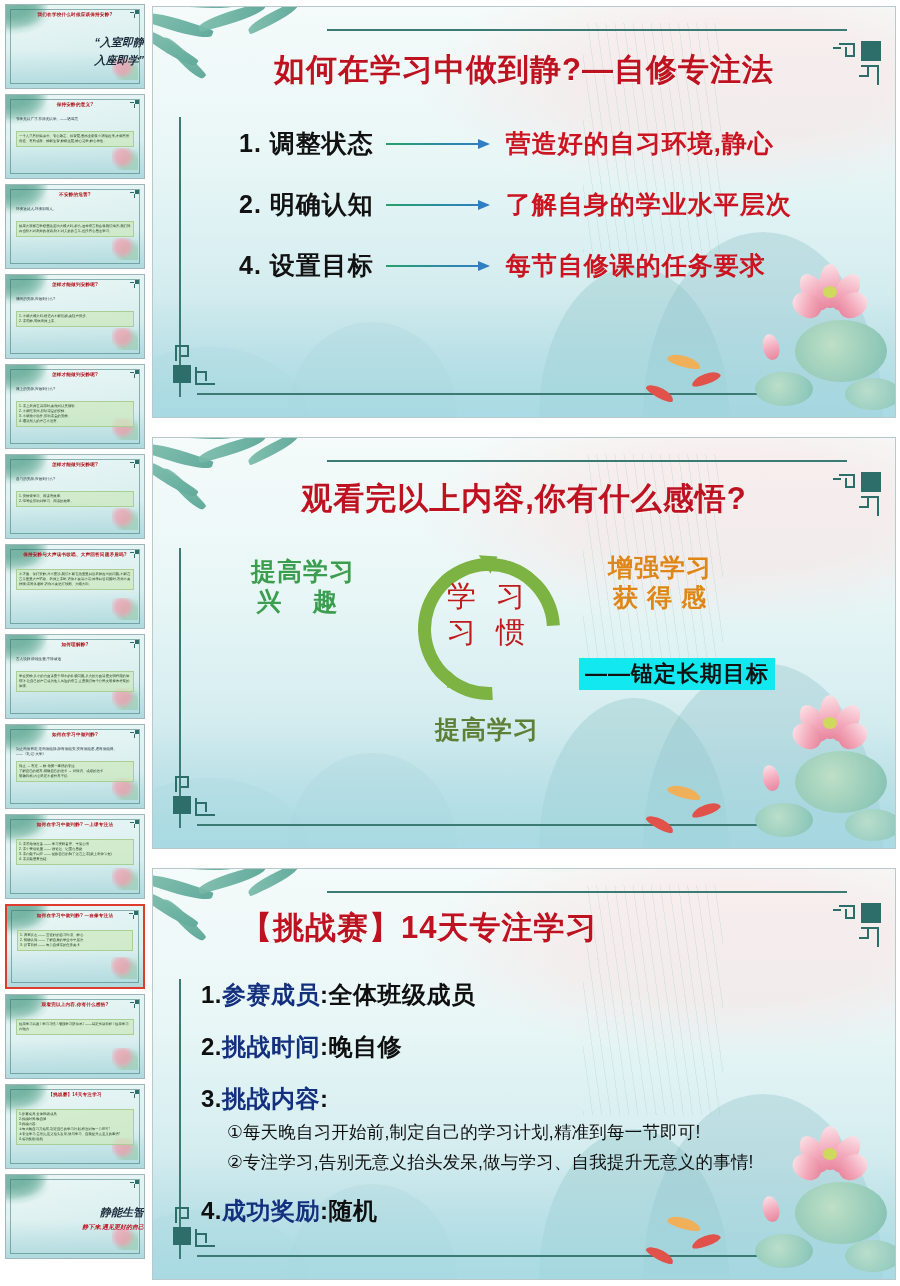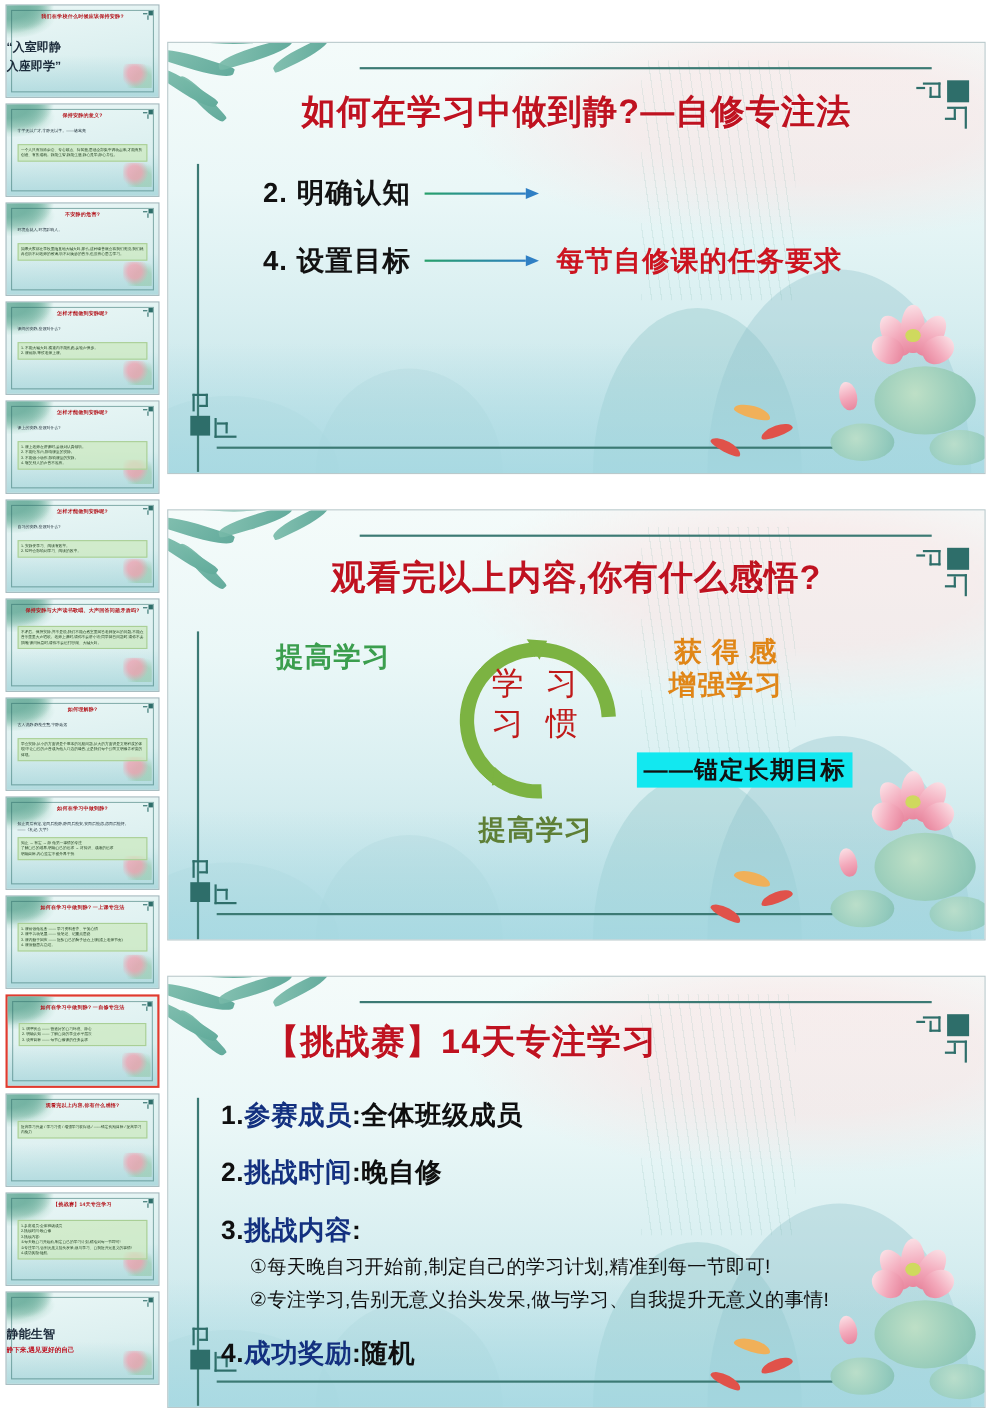--- a/index.html
+++ b/index.html
@@ -13,21 +13,21 @@
   .thumb{position:relative;width:140px;height:85px;margin-bottom:5px;border:1px solid #9fb6bb;
          box-sizing:border-box;background:linear-gradient(170deg,#eaf7f6 0%,#dff1f1 45%,#cfe9ea 100%);
          overflow:hidden;flex:0 0 auto;}
   .thumb.selected{border:2px solid #e03b2f;}
   .thumb .tframe{position:absolute;left:4px;top:4px;right:4px;bottom:4px;border:1px solid rgba(46,110,106,.5);}
   .thumb .ttitle{position:absolute;left:8px;right:8px;top:7px;text-align:center;color:#b3131a;
                  font-size:4.6px;font-weight:bold;line-height:6px;letter-spacing:.2px;}
   .thumb .tsub{position:absolute;left:10px;right:10px;top:22px;color:#20303a;font-size:3.6px;line-height:5px;}
   .thumb .tbox{position:absolute;left:10px;right:10px;color:#1d3a1d;font-size:3.4px;line-height:5px;
                background:rgba(204,233,190,.72);border:.5px solid #a9cf96;padding:2px 2px;box-sizing:border-box;}
-  .thumb .tbig{position:absolute;left:0;right:0;text-align:left;color:#1b2a3a;font-weight:bold;}
+  .thumb .tbig{position:absolute;left:0;right:0;text-align:right;color:#1b2a3a;font-weight:bold;font-style:italic;}
   .thumb .tbamboo{position:absolute;left:-4px;top:-6px;width:54px;height:34px;
         background:radial-gradient(ellipse at 18% 22%, rgba(112,176,160,.85) 0 24%, rgba(112,176,160,0) 60%),
                    radial-gradient(ellipse at 48% 10%, rgba(128,188,170,.75) 0 22%, rgba(128,188,170,0) 58%),
                    radial-gradient(ellipse at 28% 55%, rgba(140,196,176,.6) 0 22%, rgba(140,196,176,0) 60%);
         transform:rotate(-6deg);}
   .thumb .tlotus{position:absolute;right:6px;bottom:8px;width:26px;height:22px;
         background:radial-gradient(circle at 40% 40%, rgba(240,160,175,.75) 0 30%, rgba(240,160,175,0) 62%),
                    radial-gradient(circle at 70% 72%, rgba(150,200,170,.6) 0 34%, rgba(150,200,170,0) 66%);}
   .thumb .tmtn{position:absolute;left:0;right:0;bottom:0;height:38px;
         background:linear-gradient(to top, rgba(168,214,219,.8), rgba(190,226,228,0));}
@@ -37,21 +37,21 @@
   .thumb .tcorner i.l1{width:4px;height:1px;left:0;top:2px;}
   .thumb .tcorner i.l2{width:1px;height:4px;left:4px;top:4px;}
 
   
   .stage{flex:1;height:1286px;background:#ffffff;display:flex;flex-direction:column;
          justify-content:space-between;padding:6px 4px 6px 2px;box-sizing:border-box;}
 
   .slide{position:relative;width:744px;height:412px;overflow:hidden;border:1px solid #b9c9cb;box-sizing:border-box;
          background:
             radial-gradient(ellipse 60% 40% at 78% 18%, rgba(255,214,214,.35) 0 35%, rgba(255,214,214,0) 70%),
-            linear-gradient(to bottom, #f4fbfa 0%, #eaf7f7 34%, #d9eff1 62%, #c8e6ea 85%, #bfe1e7 100%); margin-top: 32px;}
+            linear-gradient(to bottom, #f4fbfa 0%, #eaf7f7 34%, #d9eff1 62%, #c8e6ea 85%, #bfe1e7 100%);}
 
   
   .mtn{position:absolute;left:0;right:0;bottom:0;height:62%;pointer-events:none;}
   .mtn span{position:absolute;bottom:0;background:rgba(150,200,208,.38);border-radius:50% 50% 0 0 / 100% 100% 0 0;}
   .mtn span.m1{left:52%;width:190px;height:150px;background:rgba(156,203,206,.45);}
   .mtn span.m2{left:66%;width:240px;height:185px;background:rgba(140,193,200,.35);}
   .mtn span.m3{left:18%;width:170px;height:95px;background:rgba(172,213,216,.3);}
   .mtn span.m4{left:-6%;width:200px;height:70px;background:rgba(176,216,219,.3);}
   .water{position:absolute;left:0;right:0;bottom:0;height:30%;
          background:linear-gradient(to bottom, rgba(178,224,230,0), rgba(163,216,226,.75));}
@@ -375,22 +375,28 @@
         <div class="petal" style="left:100px;top:52px;width:24px;height:30px;transform:rotate(62deg)"></div>
         <div style="position:absolute;left:82px;top:48px;width:14px;height:12px;border-radius:50%;background:#cfd95e;"></div>
         <div class="petal" style="left:22px;top:96px;width:16px;height:26px;transform:rotate(-12deg)"></div>
         <div class="koi" style="left:-74px;top:118px;width:34px;height:11px;background:#f0b059;transform:rotate(16deg)"></div>
         <div class="koi" style="left:-50px;top:136px;width:30px;height:10px;background:#e0524a;transform:rotate(-20deg)"></div>
         <div class="koi" style="left:-96px;top:150px;width:30px;height:10px;background:#e0524a;transform:rotate(28deg)"></div>
       </div>
       <div class="s-title" style="top:42px;font-size:31px;">如何在学习中做到静?—自修专注法</div>
       <div class="rows" id="slide1-rows">
           <div class="row">
+            <span class="lead">1. 调整状态</span>
+            <span class="arrow"></span>
+            <span class="val">营造好的自习环境,静心</span>
+          </div>
+          <div class="row">
             <span class="lead">2. 明确认知</span>
             <span class="arrow"></span>
+            <span class="val">了解自身的学业水平层次</span>
           </div>
           <div class="row">
             <span class="lead">4. 设置目标</span>
             <span class="arrow"></span>
             <span class="val">每节自修课的任务要求</span>
           </div>
         </div>
     </div>
 
     <div class="slide">
@@ -459,24 +465,25 @@
           <div class="circ"></div>
             <div class="ah1"></div>
             <div class="ah2"></div>
         </div>
         <div class="ring-text">
           <div>学 习</div>
           <div>习 惯</div>
         </div>
         <div class="lbl lbl-left">
           <div class="l1">提高学习</div>
+          <div class="l2">兴 趣</div>
         </div>
         <div class="lbl lbl-right">
+          <div class="l1">增强学习</div>
           <div class="l1">获 得 感</div>
-          <div class="l1">增强学习</div>
         </div>
         <div class="lbl lbl-bottom">
           <div class="l1">提高学习</div>
         </div>
         <div class="anchor">——锚定长期目标</div>
       </div>
     </div>
 
     <div class="slide">
       <div class="mtn">

